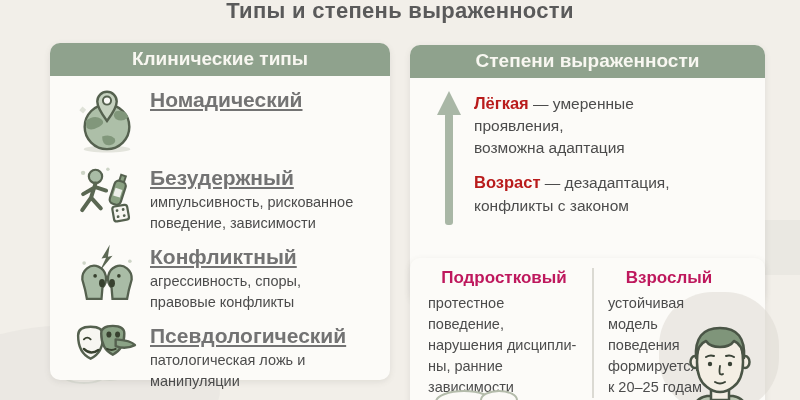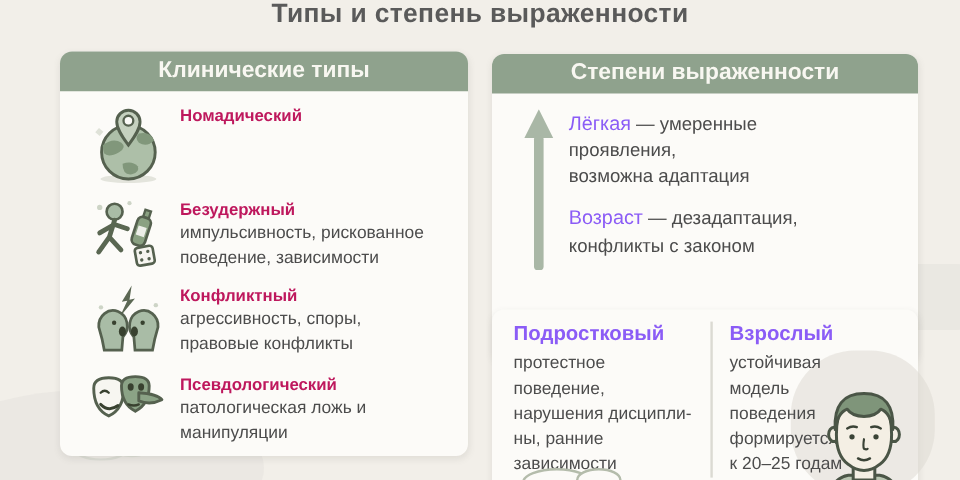--- a/index.html
+++ b/index.html
@@ -27,37 +27,37 @@
     color:#f8f7f1; font-weight:bold; text-align:center;
     font-size:19px; padding:5px 0 6px 0;
   }
 
   
   #clinical-card { left:50px; top:43px; width:340px; height:337px; }
   .crow { display:flex; align-items:flex-start; padding:0 10px 0 14px; margin-top:10px; }
   .crow:first-of-type { margin-top:12px; }
   .crow .icon-box { width:86px; min-width:86px; display:flex; justify-content:center; }
   .crow .ctext { padding-top:2px; width:240px; }
-  .ctitle { font-size:14px; font-weight:bold; color:#be185d; margin-bottom:2px; }
+  .ctitle { font-size:21px; font-weight:bold; color:#737373; margin-bottom:2px;text-decoration:underline; }
   .cdesc { font-size:14.5px; line-height:1.42; color:#4c4c4c; white-space:pre-line; }
 
   
   #severity-card { left:410px; top:45px; width:355px; height:257px; }
   #severity-arrow { position:absolute; left:26px; top:46px; }
   .sev-items { margin:14px 10px 0 64px; }
   .sev-item { margin-bottom:13px; font-size:15.5px; line-height:1.4; width:250px; }
-  .sev-title { font-weight:normal; color:#8b5cf6; font-size:16.5px; }
+  .sev-title { font-weight:bold; color:#b91c1c; font-size:16.5px; }
   .sev-desc { color:#4c4c4c; white-space:pre-line; }
 
   
   #age-card { left:410px; top:258px; width:355px; height:160px; }
   .age-body { display:flex; padding:10px 0 0 18px; position:relative; }
   .age-col-left { width:152px; padding-right:12px; border-right:2px solid #dbdad3; }
   .age-col-right { padding-left:14px; width:122px; }
-  .age-title { font-size:17px; font-weight:bold; color:#8b5cf6; margin-bottom:5px; }
+  .age-title { font-size:17px; font-weight:bold; color:#be185d; margin-bottom:5px;text-align:center; }
   .age-desc { font-size:14.5px; line-height:1.45; color:#4c4c4c; white-space:pre-line; }
   #age-blob { position:absolute; right:-14px; top:34px; width:120px; height:120px; background:#dedbd4; border-radius:45%; opacity:.55; }
   #age-diamond { position:absolute; right:18px; top:102px; width:11px; height:11px; background:#f4f2ec; transform:rotate(45deg); }
   #man-illustration { position:absolute; right:6px; top:64px; }
   #cloud-doodle-age { position:absolute; left:14px; top:126px; }
   #cloud-doodle-left { position:absolute; left:58px; top:358px; opacity:.5; }
 </style>
 </head>
 <body>
 

